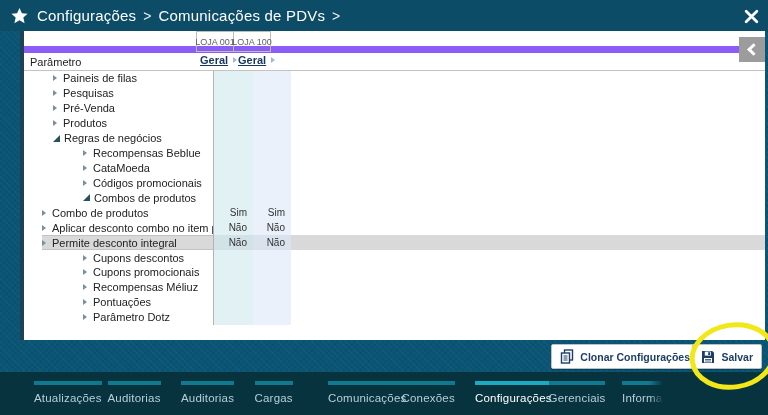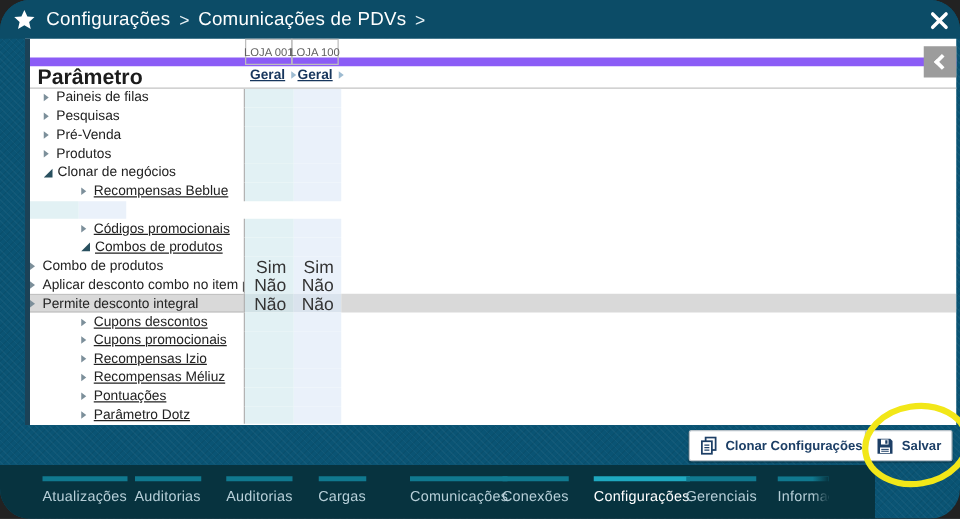--- a/index.html
+++ b/index.html
@@ -1,80 +1,80 @@
 <!DOCTYPE html>
 <html><head>
 <meta charset="utf-8">
 <style>
   html,body{margin:0;padding:0;background:#222;}
   *{box-sizing:border-box;font-family:"Liberation Sans","DejaVu Sans",sans-serif;}
   .stage{position:relative;width:768px;height:415px;overflow:hidden;
     background-color:#0a5474;
     background-image:
       repeating-linear-gradient(45deg, rgba(255,255,255,.035) 0 1px, transparent 1px 4px),
-      repeating-linear-gradient(135deg, rgba(0,0,0,.05) 0 1px, transparent 1px 4px); border-radius: 24px;}
+      repeating-linear-gradient(135deg, rgba(0,0,0,.05) 0 1px, transparent 1px 4px);}
   
   .topbar{position:absolute;left:0;top:0;width:768px;height:31px;background:#0c4c67;
     display:flex;align-items:center;padding-left:10px;color:#fff;}
   .topbar .crumb{font-size:15px;letter-spacing:.2px;}
   .topbar .sep{font-size:14px;margin:0 7px;color:#e9f3f7;font-weight:400;}
   .star-wrap{display:flex;align-items:center;margin-right:8px;}
   .close-btn{position:absolute;right:8px;top:8px;width:18px;height:16px;cursor:pointer;
     display:flex;align-items:center;justify-content:center;}
   
   .panel{position:absolute;left:20px;top:31px;width:745px;height:309px;background:#fff;
     border-left:4px solid #1b4257;}
   .store-row{position:relative;height:22px;border-bottom:7px solid #8b5cf6;}
   .store-cell{position:absolute;top:0;height:21px;width:38px;border:1px solid #bdbdbd;
     font-size:9px;color:#5f5f5f;display:flex;align-items:center;justify-content:center;white-space:nowrap;}
   .store-cell.c1{left:172px;}
   .store-cell.c2{left:209px;}
   .head-row{position:relative;height:18px;border-bottom:1px solid #c3c3c3;
     display:flex;align-items:center;}
-  .param-h{font-size:17px;font-weight:bold;color:#1c1c1c;margin-left:6px;}
+  .param-h{font-size:11px;font-weight:normal;color:#1c1c1c;margin-left:6px;}
   .geral{position:absolute;top:1px;font-size:11px;font-weight:bold;color:#17365d;
     display:flex;align-items:center;cursor:pointer;text-decoration:underline;}
   .geral.g1{left:176px;}
   .geral.g2{left:214px;}
   .sort-arrow{display:inline-block;width:0;height:0;margin-left:5px;
     border-top:3px solid transparent;border-bottom:3px solid transparent;border-left:4px solid #9dbbd1;}
-  .rows{position:relative;height:268px;overflow:hidden;}
+  .rows{position:relative;height:268px;overflow:hidden;margin-left:18px;}
   .row{display:flex;height:14.93px;align-items:stretch;cursor:pointer;}
   .tree-cell{width:172px;border-right:1px solid #b3b3b3;display:flex;align-items:center;
     font-size:11px;color:#222;white-space:nowrap;overflow:hidden;}
-  .cell-v{width:39px;background:#e2f1f4;font-size:14px;color:#333;
+  .cell-v{width:39px;background:#e2f1f4;font-size:10px;color:#333;
     display:flex;align-items:center;justify-content:flex-end;padding-right:6px;}
   .cell-v.v2{width:38px;background:#eaf1fa;}
   .filler{flex:1;}
   .row.selected .tree-cell{background:#d9d9d9;box-shadow:inset 0 1px 0 #c2c2c2, inset 0 -1px 0 #c2c2c2;}
   .row.selected .cell-v{background:#d2e2e6;}
   .row.selected .cell-v.v2{background:#dae3ed;}
   .row.selected .filler{background:#d9d9d9;}
   .ar-c{width:0;height:0;border-top:3.5px solid transparent;border-bottom:3.5px solid transparent;
     border-left:4.5px solid #7c8f9a;margin-right:6px;flex:none;}
   .ar-e{width:0;height:0;border-left:7px solid transparent;border-bottom:7px solid #29505f;
     margin-right:4px;flex:none;}
   
   .lv1 .tree-cell{padding-left:11px;}
-  .lv2 .tree-cell{padding-left:41px;text-decoration:underline;}
+  .lv2 .tree-cell{padding-left:41px;}
   .lv3 .tree-cell{}
   
   .collapse-tab{position:absolute;left:739px;top:37px;width:26px;height:25px;background:#9c9c9c;
     display:flex;align-items:center;justify-content:center;cursor:pointer;}
   .chev{display:inline-block;width:9px;height:9px;border-left:3px solid #fff;border-bottom:3px solid #fff;
     transform:rotate(45deg);margin-left:3px;}
   
   .btn{position:absolute;top:344px;height:25px;background:#fff;border:1px solid #b9c2c9;border-radius:2px;
     display:flex;align-items:center;padding:0 8px;font-size:10.5px;font-weight:bold;color:#1d3f66;
     cursor:pointer;box-shadow:0 1px 1px rgba(0,0,0,.25);white-space:nowrap;}
   .btn svg{margin-right:6px;flex:none;}
   .btn.clone{right:69px;}
   .btn.save{right:6px;text-align:right;}
   
-  .bottom-nav{position:absolute;left:0;top:372px;width:700px;height:43px;background:#07333f;}
+  .bottom-nav{position:absolute;left:0;top:372px;width:768px;height:43px;background:#07333f;}
   .tabs{position:absolute;left:34px;top:0;height:43px;display:flex;}
   .tab{width:73.5px;flex:none;padding-top:9px;cursor:pointer;}
   .tab-inner{display:inline-block;}
   .tab-bar{height:4px;background:#10798f;margin-bottom:7px;}
   .tab.active .tab-bar{background:#1fa9c0;}
   .tab-label{font-size:11.5px;color:#b7cfd8;letter-spacing:.2px;white-space:nowrap;}
   .tab.active .tab-label{color:#fff;}
   .tab-clip{width:41px;overflow:hidden;position:relative;}
   .tab-clip::after{content:"";position:absolute;right:0;top:0;bottom:0;width:13px;
     background:linear-gradient(90deg, rgba(7,51,63,0), #07333f);}
@@ -152,36 +152,40 @@
             <span class="ar-c"></span>
             <span>Produtos</span>
           </div>
           <div class="cell-v v1"></div>
           <div class="cell-v v2"></div>
           <div class="filler"></div>
         </div>
         <div class="row lv1">
           <div class="tree-cell">
             <span class="ar-e"></span>
-            <span>Clonar de negócios</span>
+            <span>Regras de negócios</span>
           </div>
           <div class="cell-v v1"></div>
           <div class="cell-v v2"></div>
           <div class="filler"></div>
         </div>
         <div class="row lv2">
           <div class="tree-cell">
             <span class="ar-c"></span>
             <span>Recompensas Beblue</span>
           </div>
           <div class="cell-v v1"></div>
           <div class="cell-v v2"></div>
           <div class="filler"></div>
         </div>
         <div class="row lv2">
+          <div class="tree-cell">
+            <span class="ar-c"></span>
+            <span>CataMoeda</span>
+          </div>
           <div class="cell-v v1"></div>
           <div class="cell-v v2"></div>
           <div class="filler"></div>
         </div>
         <div class="row lv2">
           <div class="tree-cell">
             <span class="ar-c"></span>
             <span>Códigos promocionais</span>
           </div>
           <div class="cell-v v1"></div>
@@ -230,29 +234,20 @@
             <span>Cupons descontos</span>
           </div>
           <div class="cell-v v1"></div>
           <div class="cell-v v2"></div>
           <div class="filler"></div>
         </div>
         <div class="row lv2">
           <div class="tree-cell">
             <span class="ar-c"></span>
             <span>Cupons promocionais</span>
-          </div>
-          <div class="cell-v v1"></div>
-          <div class="cell-v v2"></div>
-          <div class="filler"></div>
-        </div>
-        <div class="row lv2">
-          <div class="tree-cell">
-            <span class="ar-c"></span>
-            <span>Recompensas Izio</span>
           </div>
           <div class="cell-v v1"></div>
           <div class="cell-v v2"></div>
           <div class="filler"></div>
         </div>
         <div class="row lv2">
           <div class="tree-cell">
             <span class="ar-c"></span>
             <span>Recompensas Méliuz</span>
           </div>

